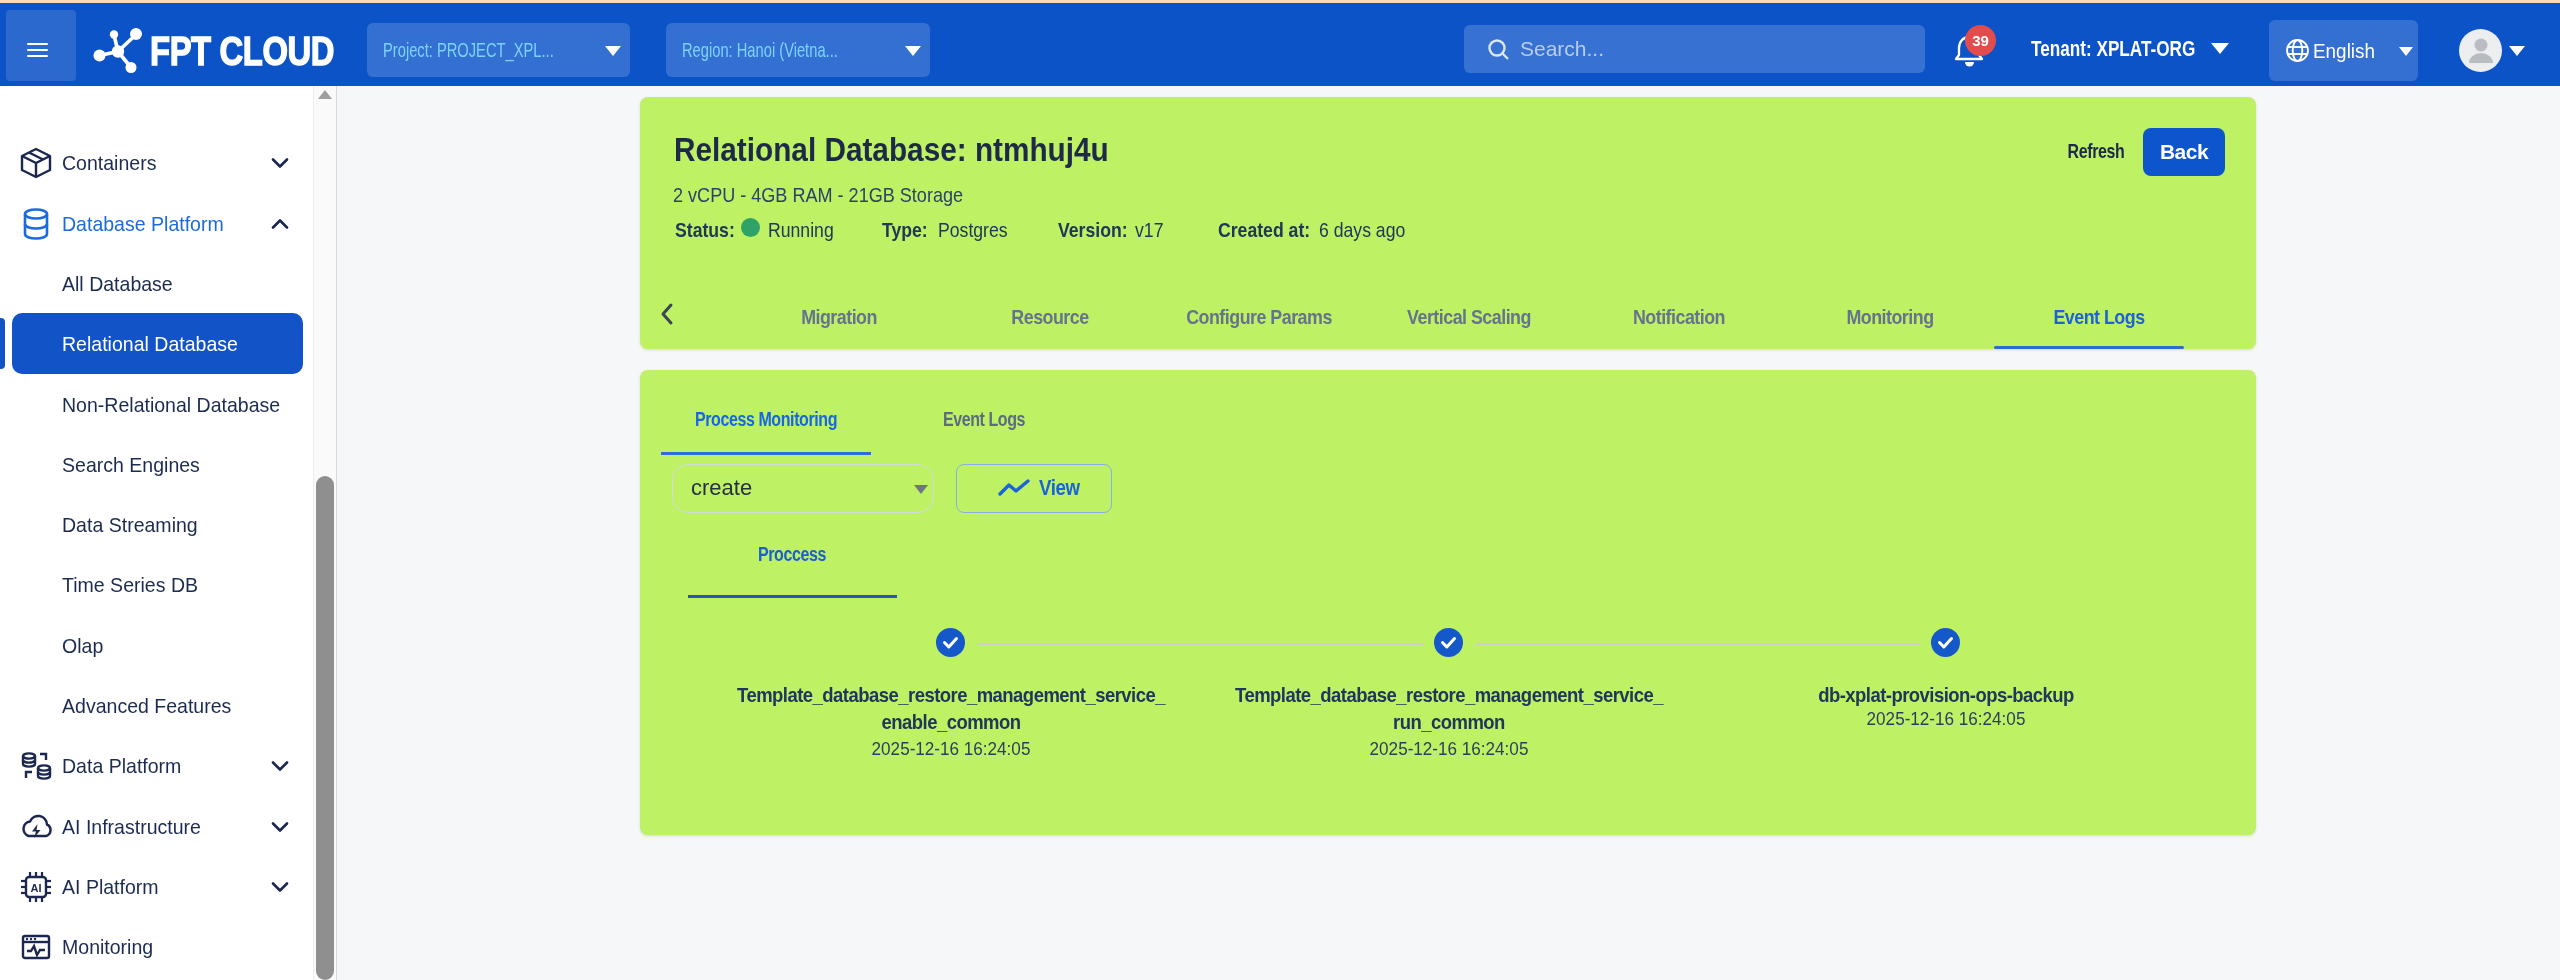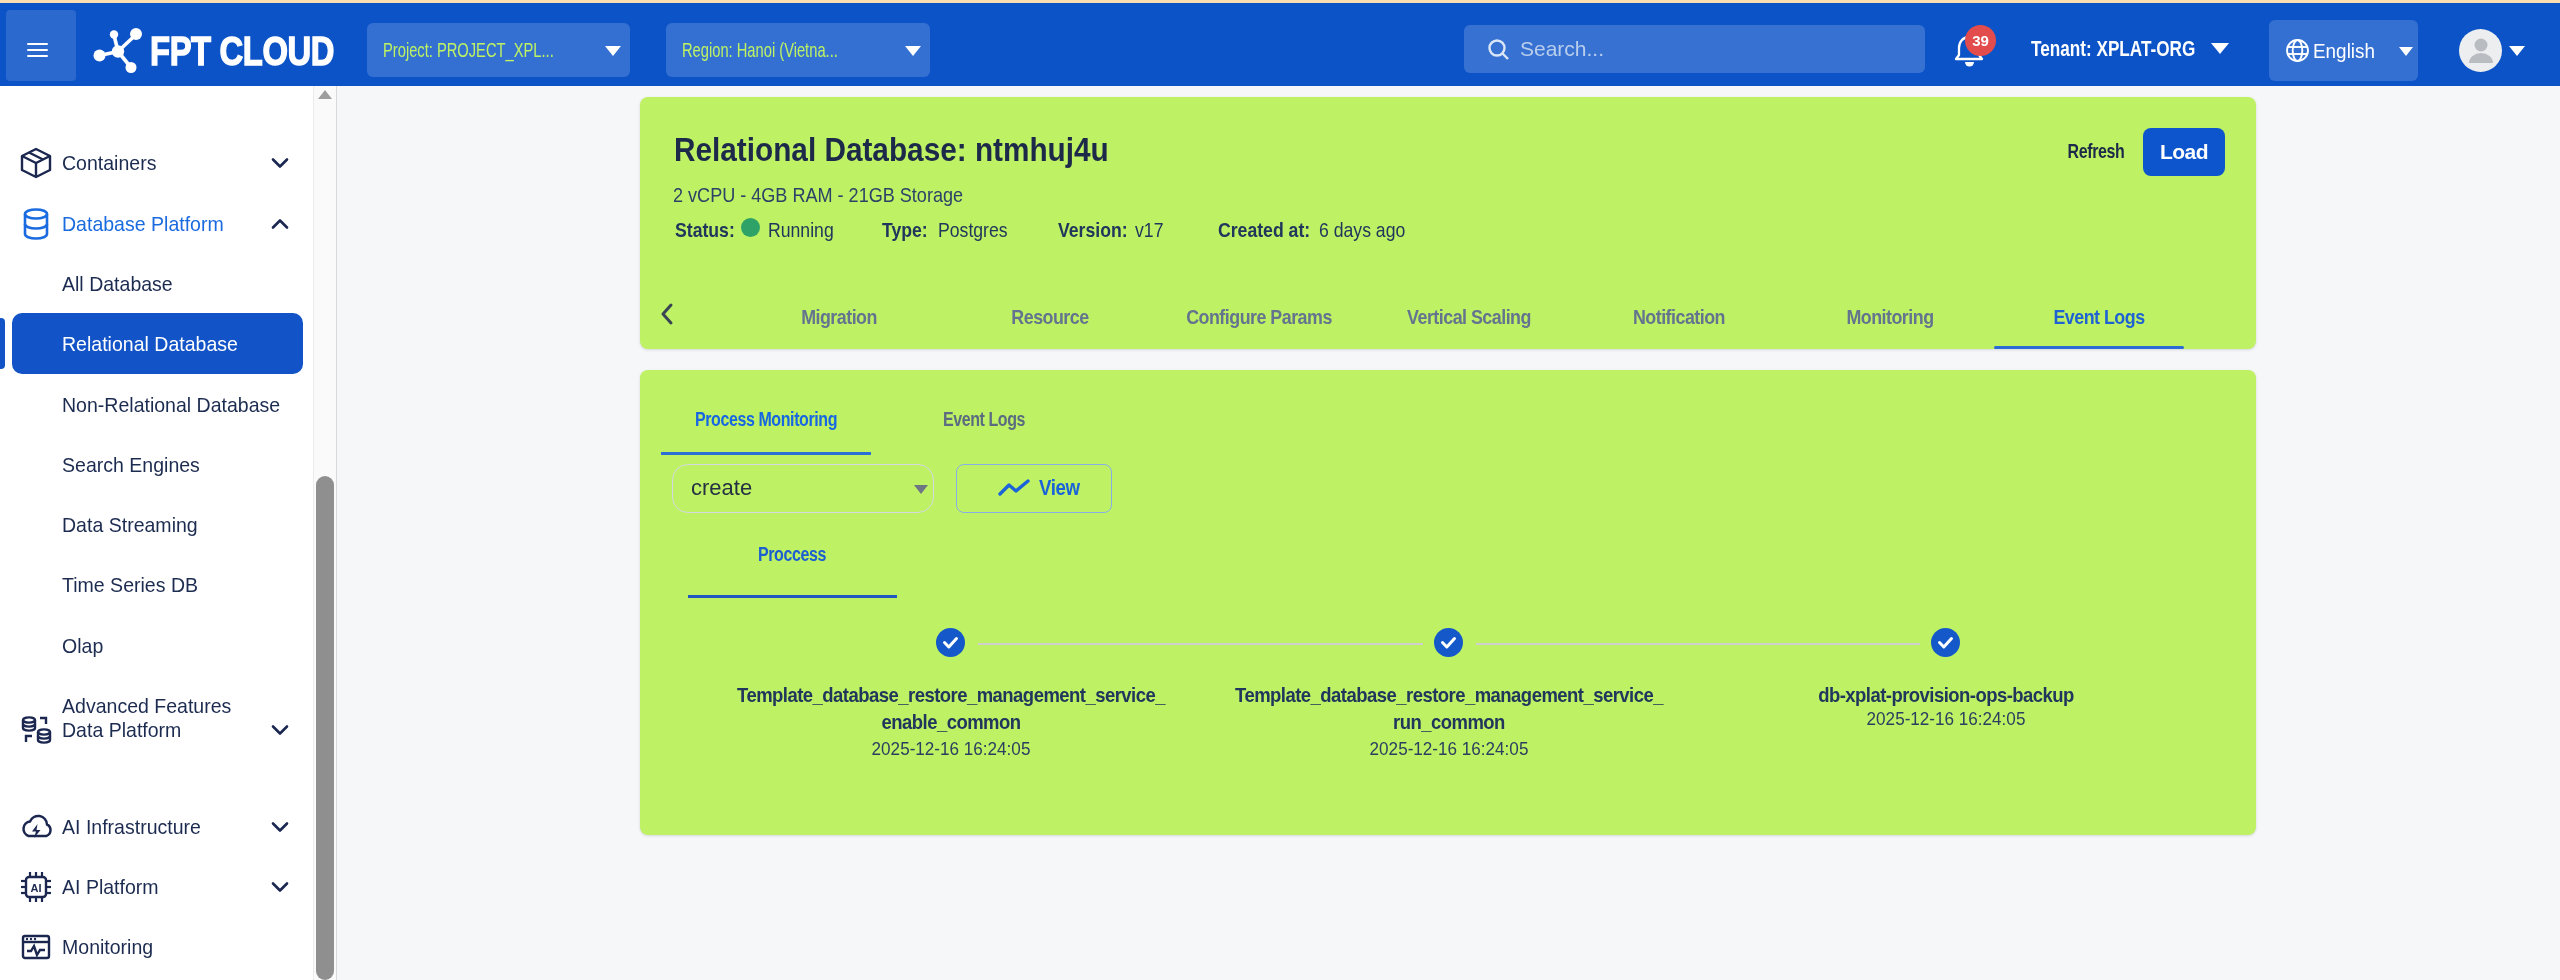--- a/index.html
+++ b/index.html
@@ -4,21 +4,21 @@
 <style>
 * { margin:0; padding:0; box-sizing:border-box; }
 html,body { width:2560px; height:980px; overflow:hidden; font-family:"Liberation Sans", sans-serif; }
 .abs { position:absolute; }
 body { position:relative; background:#f6f7f8; }
 .topstrip { position:absolute; left:0; top:0; width:2560px; height:3px; background:#f8ddb0; }
 .navbar { position:absolute; left:0; top:3px; width:2560px; height:83px; background:#0c53c8; }
 .hamb { position:absolute; left:6px; top:7px; width:70px; height:71px; background:rgba(255,255,255,0.13); border-radius:4px; }
 .hamb .bar { position:absolute; left:21px; width:21px; height:2px; background:#fff; border-radius:1px; }
 .logo-text { position:absolute; left:150px; top:25px; color:#fff; font-size:41px; font-weight:800; letter-spacing:-0.5px; transform:scaleX(0.8); transform-origin:0 0; white-space:nowrap; -webkit-text-stroke:1.4px #ffffff; }
-.pill { position:absolute; top:20px; height:54px; background:rgba(255,255,255,0.17); border-radius:6px; color:#bef264; font-size:21px; line-height:54px; white-space:nowrap; }
+.pill { position:absolute; top:20px; height:54px; background:rgba(255,255,255,0.17); border-radius:6px; color:#7dd3fc; font-size:21px; line-height:54px; white-space:nowrap; }
 .pill .ptxt { position:absolute; left:16px; top:0; transform:scaleX(0.70); transform-origin:0 50%; }
 .caret { position:absolute; width:0; height:0; border-left:8px solid transparent; border-right:8px solid transparent; border-top:10px solid #fff; }
 .searchbox { position:absolute; left:1464px; top:22px; width:461px; height:48px; background:rgba(255,255,255,0.18); border-radius:6px; }
 .search-ph { position:absolute; left:56px; top:0; line-height:48px; color:#b9cdec; font-size:21px; }
 .badge { position:absolute; left:1965px; top:22px; width:31px; height:31px; border-radius:50%; background:#e24c4c; color:#fff; font-size:15px; font-weight:bold; text-align:center; line-height:31px; z-index:3; }
 .tenant { position:absolute; left:2031px; top:3px; height:86px; line-height:86px; color:#fff; font-size:22px; font-weight:bold; white-space:nowrap; transform:scaleX(0.78); transform-origin:0 50%; }
 .engbox { position:absolute; left:2269px; top:17px; width:149px; height:61px; background:rgba(255,255,255,0.17); border-radius:6px; }
 .eng-label { position:absolute; left:44px; top:0; line-height:61px; color:#fff; font-size:21px; transform:scaleX(0.9); transform-origin:0 50%; }
 .avatar { position:absolute; left:2459px; top:26px; width:43px; height:43px; border-radius:50%; background:#eceef0; }
 
@@ -178,21 +178,21 @@
     </div>
   <div class="sitem" style="top:469.4px;">
       <div class="lbl" style="color:#1c2b50">Time Series DB</div>
     </div>
   <div class="sitem" style="top:529.7px;">
       <div class="lbl" style="color:#1c2b50">Olap</div>
     </div>
   <div class="sitem" style="top:590.0px;">
       <div class="lbl" style="color:#1c2b50">Advanced Features</div>
     </div>
-  <div class="sitem" style="top:614px;text-align:right;">
+  <div class="sitem" style="top:650px;text-align:right;">
       <span class="icon" style="width:36px;height:36px;"><svg width="36" height="36" viewBox="0 0 36 36">
           <g stroke="#1c2750" stroke-width="2.4" fill="none">
             <ellipse cx="11" cy="8" rx="6" ry="2.6"></ellipse>
             <path d="M5 8 L5 16 A6 2.6 0 0 0 17 16 L17 8"></path>
             <path d="M5 12 A6 2.6 0 0 0 17 12"></path>
             <ellipse cx="26" cy="20" rx="6" ry="2.6"></ellipse>
             <path d="M20 20 L20 28 A6 2.6 0 0 0 32 28 L32 20"></path>
             <path d="M20 24 A6 2.6 0 0 0 32 24"></path>
             <path d="M22 6 L28 6 L28 12"></path>
             <path d="M14 24 L8 24 L8 30"></path>
@@ -270,21 +270,21 @@
       <span class="greendot"></span>
       <span class="abs" style="left:128px">Running</span>
       <span class="abs" style="left:242px"><b>Type:</b></span>
       <span class="abs" style="left:298px">Postgres</span>
       <span class="abs" style="left:418px"><b>Version:</b></span>
       <span class="abs" style="left:495px">v17</span>
       <span class="abs" style="left:578px"><b>Created at:</b></span>
       <span class="abs" style="left:679px">6 days ago</span>
     </div>
     <div class="refresh">Refresh</div>
-    <div class="backbtn">Load</div>
+    <div class="backbtn">Back</div>
     <div class="tabs">
       <svg class="backarrow" width="22" height="30" viewBox="0 0 22 30">
         <polyline points="15,6 7,15 15,24" fill="none" stroke="#3a4454" stroke-width="3" stroke-linecap="round" stroke-linejoin="round"></polyline>
       </svg>
       <div class="tab" style="left:49px;">Migration</div>
       <div class="tab" style="left:260px;">Resource</div>
       <div class="tab" style="left:469px;">Configure Params</div>
       <div class="tab" style="left:679px;">Vertical Scaling</div>
       <div class="tab" style="left:889px;">Notification</div>
       <div class="tab" style="left:1100px;">Monitoring</div>

